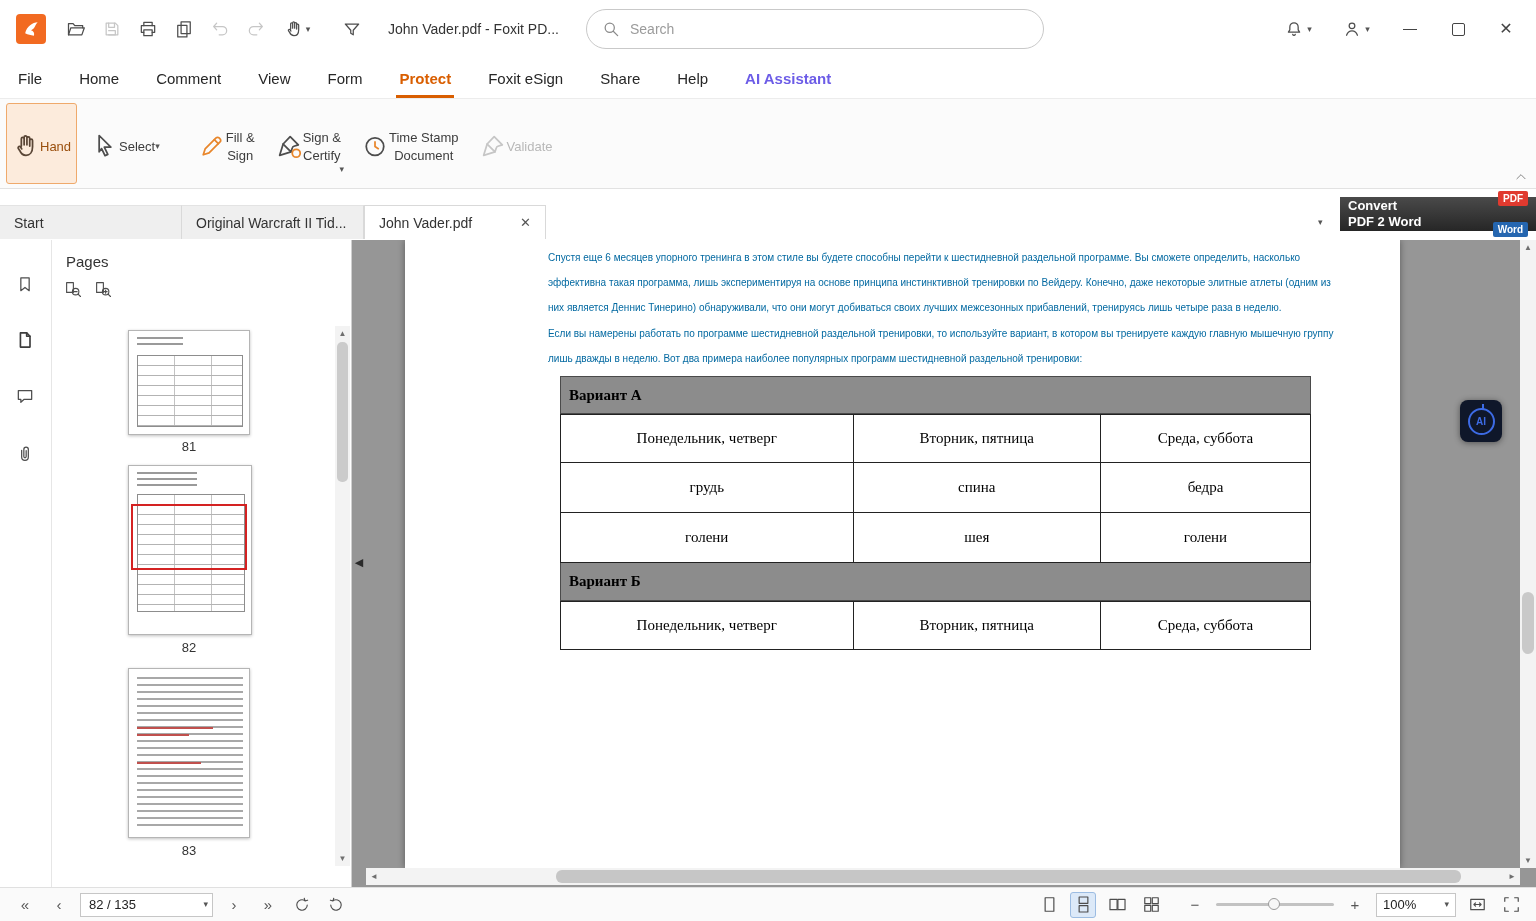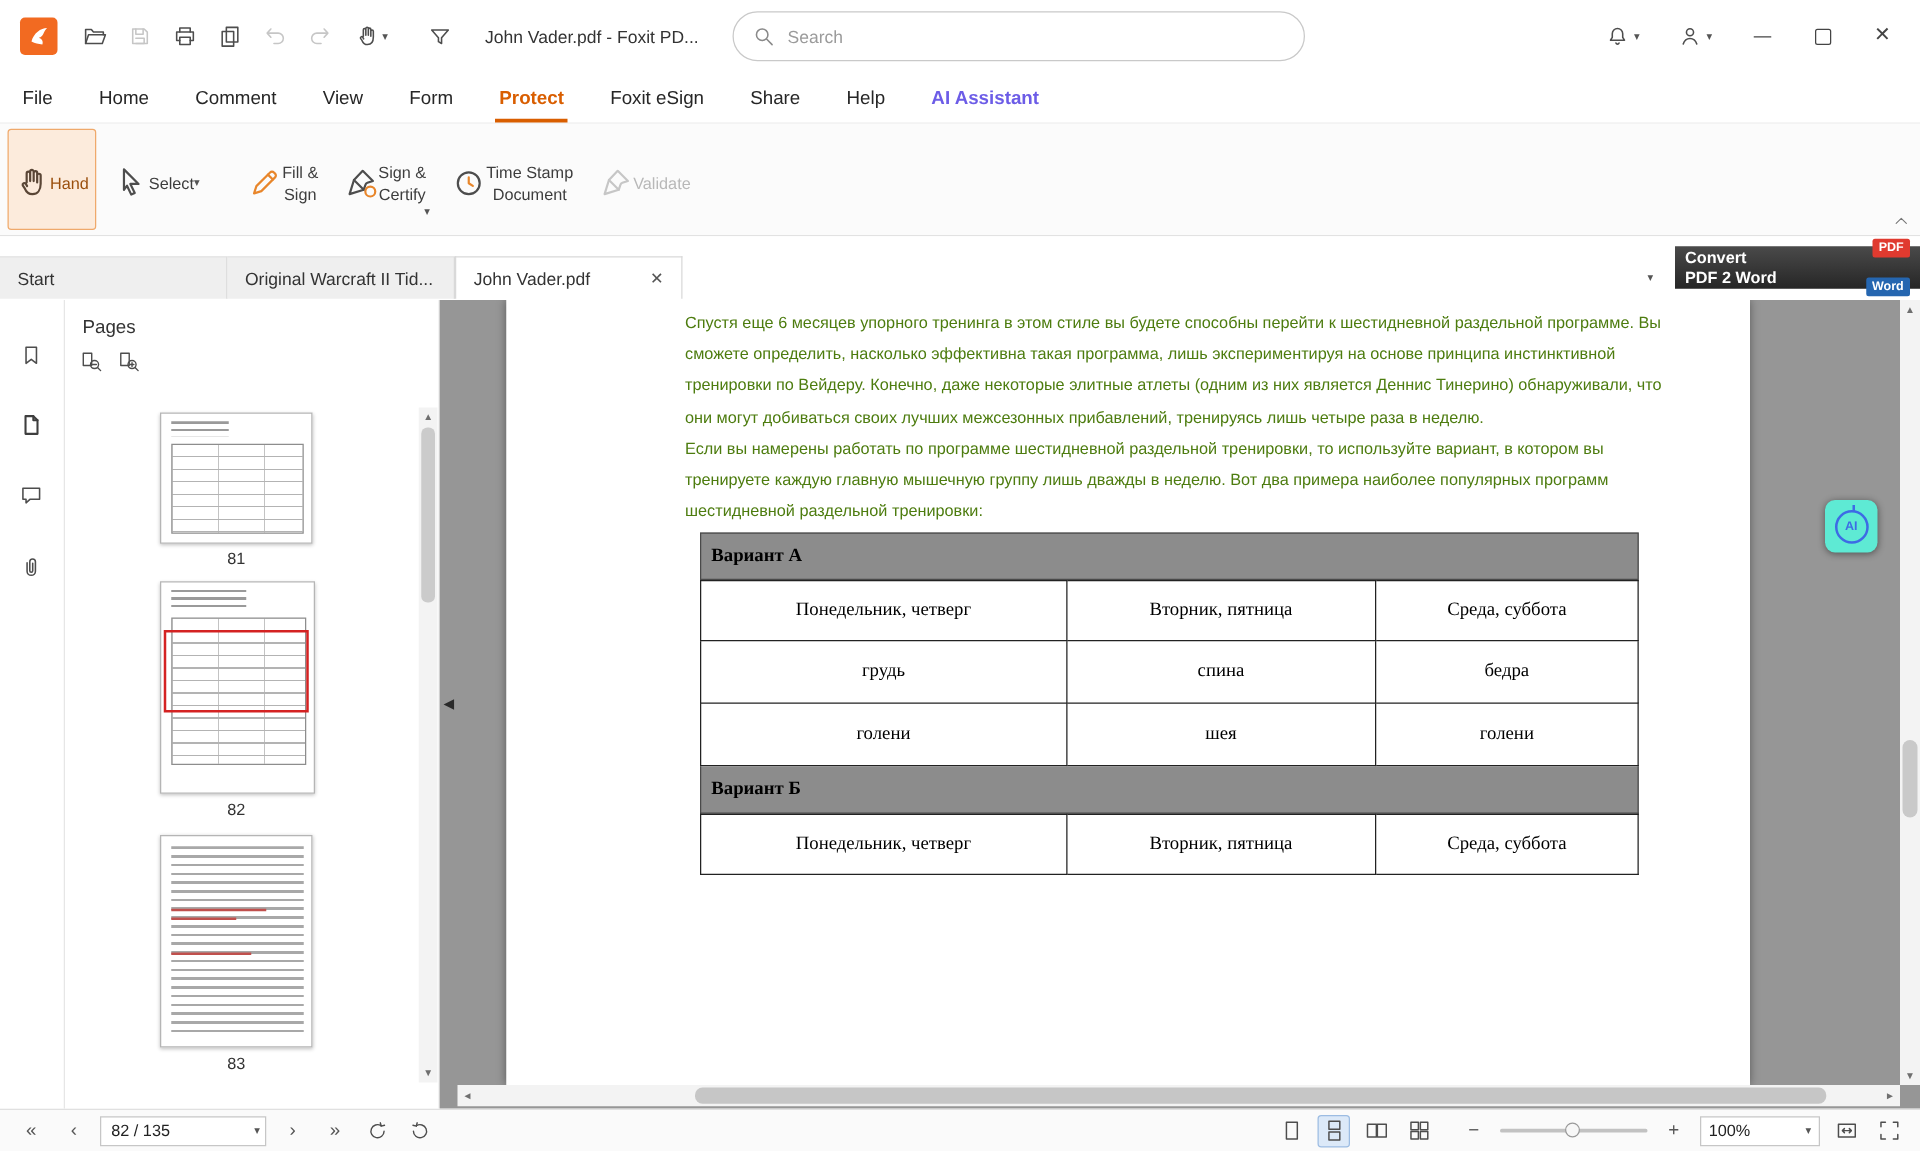--- a/index.html
+++ b/index.html
@@ -74,50 +74,50 @@
      repeating-linear-gradient(to right,transparent 0 36px,#c3c3c3 36px 37px)}
   .th-text{position:absolute;background:repeating-linear-gradient(to bottom,#a8a8a8 0 2px,transparent 2px 7px)}
   .th-red{position:absolute;height:2px;background:#c0504d}
   .vp{position:absolute;border:2px solid #d42222}
   .pp-scroll{position:absolute;right:1px;top:86px;width:15px;height:540px;background:#f3f3f3}
   .pp-scroll .sarrow{position:absolute;left:0;width:15px;text-align:center;font-size:8px;color:#6f6f6f}
   .pp-scroll .sthumb{position:absolute;left:2px;width:11px;background:#cbcbcb;border-radius:5px}
 
   .docarea{flex:1;background:#969696;position:relative;overflow:hidden}
   .page{position:absolute;left:53px;top:0;width:995px;height:628px;background:#fff;box-shadow:0 0 7px rgba(0,0,0,.4);overflow:hidden;padding:5px 66px 0 143px}
-  .page p{font-size:13px;line-height:25.2px;color:#4d7c0f}
+  .page p{font-size:10px;line-height:25.2px;color:#0369a1}
   .dtable{width:751px;margin:5px 0 0 12px;font-family:"Liberation Serif",serif}
   .vbar{height:38px;background:#8C8C8C;border:1px solid #4a4a4a;display:flex;align-items:center;padding-left:8px;font-weight:bold;font-size:15px;color:#000}
   table.grid{border-collapse:collapse;width:100%;table-layout:fixed}
   .grid th,.grid td{border:1px solid #222;text-align:center;font-weight:normal;font-size:15px;color:#000;font-family:"Liberation Serif",serif}
   .grid th{height:48px}
   .grid td{height:50px}
   .collapse-handle{position:absolute;left:0;top:302px;width:14px;height:40px;display:flex;align-items:center;justify-content:center;color:#2a2a2a;font-size:11px}
-  .ai-float{position:absolute;left:1108px;top:160px;width:42px;height:42px;background:#5eead4;border-radius:8px;box-shadow:0 1px 6px rgba(0,0,0,.45);display:flex;align-items:center;justify-content:center}
+  .ai-float{position:absolute;left:1108px;top:160px;width:42px;height:42px;background:#0f172a;border-radius:8px;box-shadow:0 1px 6px rgba(0,0,0,.45);display:flex;align-items:center;justify-content:center}
   .ai-bot{width:27px;height:27px;border-radius:50%;border:2px solid #3D6BE5;display:flex;align-items:center;justify-content:center;font-size:10px;font-weight:bold;color:#3D6BE5;position:relative}
   .ai-bot::before{content:"";position:absolute;top:-6px;left:12px;width:2px;height:5px;background:#3D6BE5}
   .vscroll{position:absolute;right:0;top:0;width:16px;height:628px;background:#f3f3f3}
   .vscroll .sarrow{position:absolute;left:0;width:16px;text-align:center;font-size:8px;color:#6f6f6f}
   .vscroll .sthumb{position:absolute;left:2px;width:12px;top:352px;height:62px;background:#c9c9c9;border-radius:6px}
   .hscroll{position:absolute;left:14px;top:628px;height:17px;width:1154px;background:#f3f3f3}
   .hscroll .sarrow{position:absolute;top:0;height:17px;display:flex;align-items:center;font-size:8px;color:#6f6f6f}
   .hscroll .sthumb{position:absolute;left:190px;width:905px;top:2px;height:13px;background:#c6c6c6;border-radius:6px}
 
   
   .statusbar{position:absolute;top:887px;left:0;width:1536px;height:34px;background:#fafafa;border-top:1px solid #e0e0e0;display:flex;align-items:center;padding:0 12px;gap:8px}
   .sb-btn{width:26px;height:26px;display:flex;align-items:center;justify-content:center;color:#555;font-size:15px}
   .pagebox{width:133px;height:24px;border:1px solid #c6c6c6;background:#fff;display:flex;align-items:center;padding:0 4px 0 8px}
   .pagebox input{border:none;outline:none;width:100%;font-size:13px;color:#222;background:transparent}
   .sb-right{margin-left:auto;display:flex;align-items:center;gap:8px}
   .view-btn{width:26px;height:26px;display:flex;align-items:center;justify-content:center;border:1px solid transparent;border-radius:3px}
   .view-btn svg{width:19px;height:19px}
   .view-btn.active{background:#dce9f8;border-color:#9cbce2}
   .ztrack{width:118px;height:3px;background:#c2c2c2;border-radius:2px;position:relative}
   .zthumb{position:absolute;left:52px;top:-5px;width:12px;height:12px;border-radius:50%;background:#f7f7f7;border:1px solid #9a9a9a}
-  .zoombox{width:96px;height:24px;border:1px solid #c6c6c6;background:#fff;display:flex;align-items:center;justify-content:space-between;padding:0 6px;font-size:13px;color:#222}
+  .zoombox{width:80px;height:24px;border:1px solid #c6c6c6;background:#fff;display:flex;align-items:center;justify-content:space-between;padding:0 6px;font-size:13px;color:#222}
 </style>
 </head>
 <body>
 
 <div class="titlebar">
   <div class="logo">
     <svg width="20" height="20" viewBox="0 0 24 24">
         <path d="M5 17c2-8 9-13 15-13-4 4-3 8-8 9.5 3 1 4.5 3.5 3.5 6.5-4-1-7-1-10.5-3z" fill="#fff"></path>
       </svg>
   </div>

